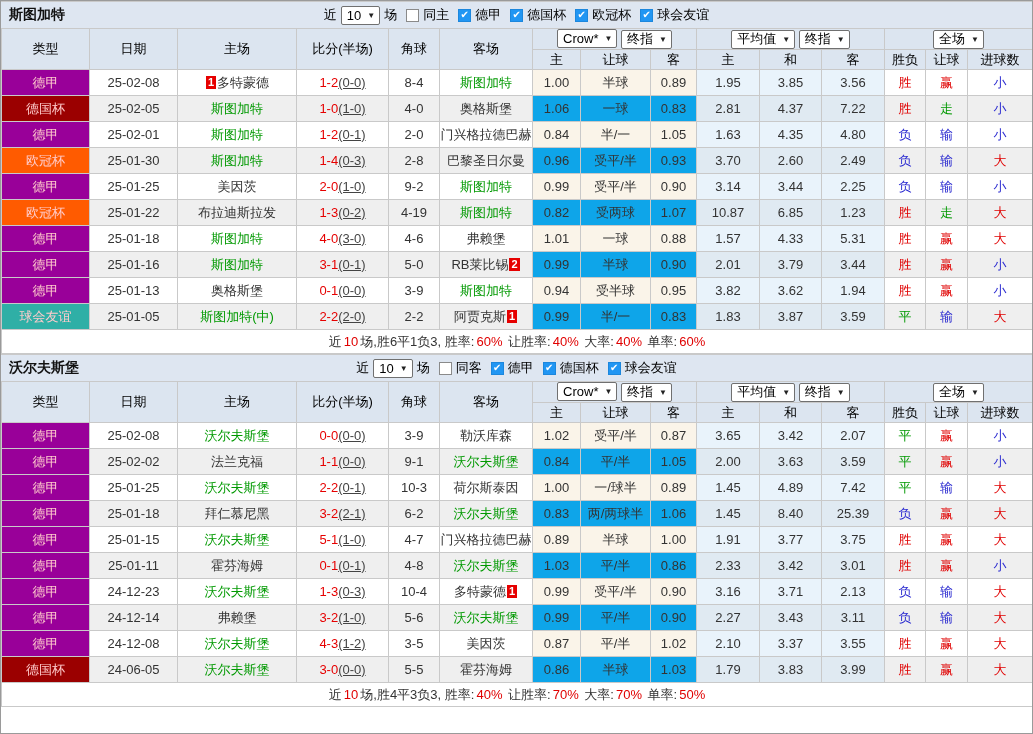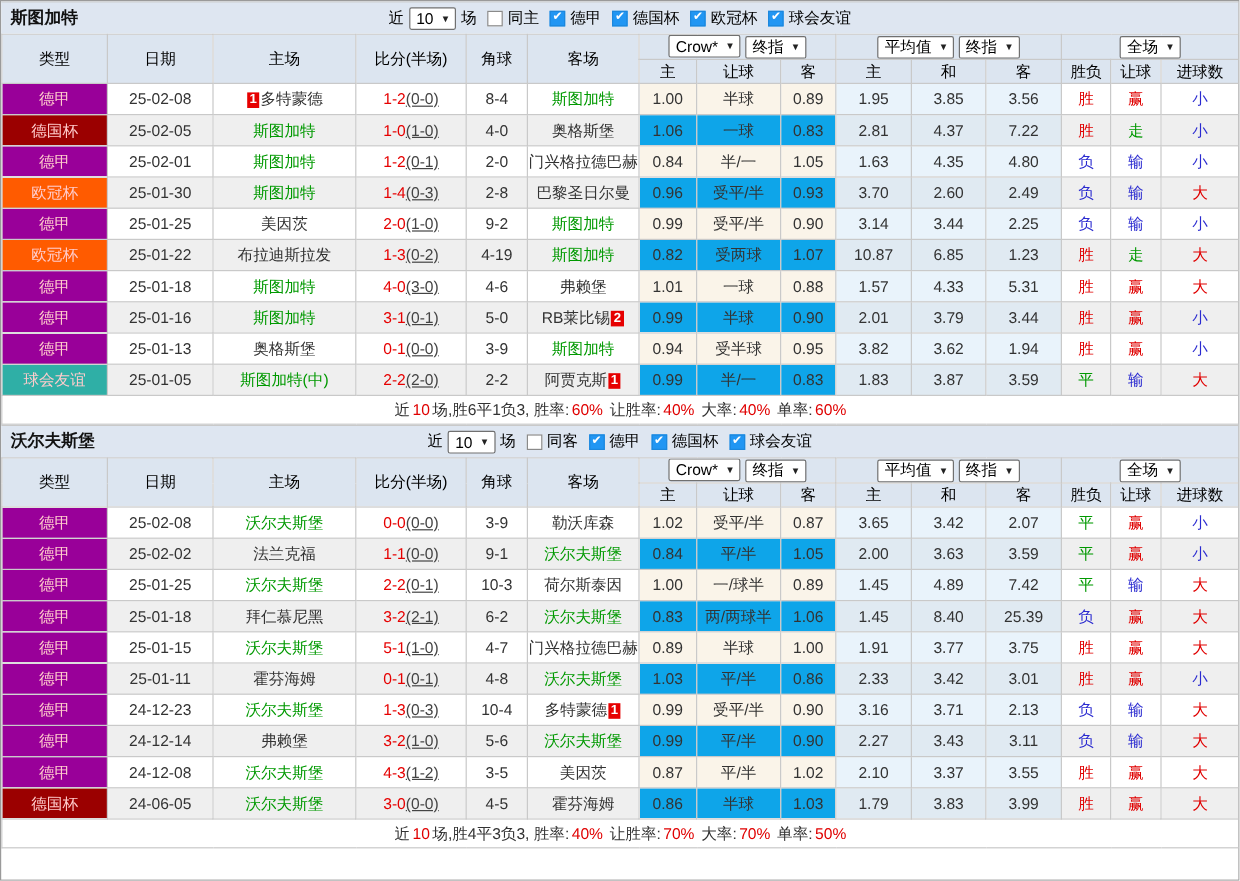--- a/index.html
+++ b/index.html
@@ -565,21 +565,21 @@
             <td class="avg">3.55</td>
             <td class="res" style="color: rgb(224, 0, 0);">胜</td>
             <td class="res" style="color: rgb(224, 0, 0);">赢</td>
             <td class="res" style="color: rgb(224, 0, 0);">大</td>
           </tr>
           <tr class="stripe">
             <td class="league" style="background: rgb(155, 0, 0);">德国杯</td>
             <td>24-06-05</td>
             <td class="team"><span class="self">沃尔夫斯堡</span></td>
             <td><span class="score">3-0</span><span class="half">(0-0)</span></td>
-            <td>4-5</td>
+            <td>5-5</td>
             <td class="team"><span>霍芬海姆</span></td>
             <td class="crow">0.86</td>
             <td class="crow">半球</td>
             <td class="crow">1.03</td>
             <td class="avg">1.79</td>
             <td class="avg">3.83</td>
             <td class="avg">3.99</td>
             <td class="res" style="color: rgb(224, 0, 0);">胜</td>
             <td class="res" style="color: rgb(224, 0, 0);">赢</td>
             <td class="res" style="color: rgb(224, 0, 0);">大</td>

